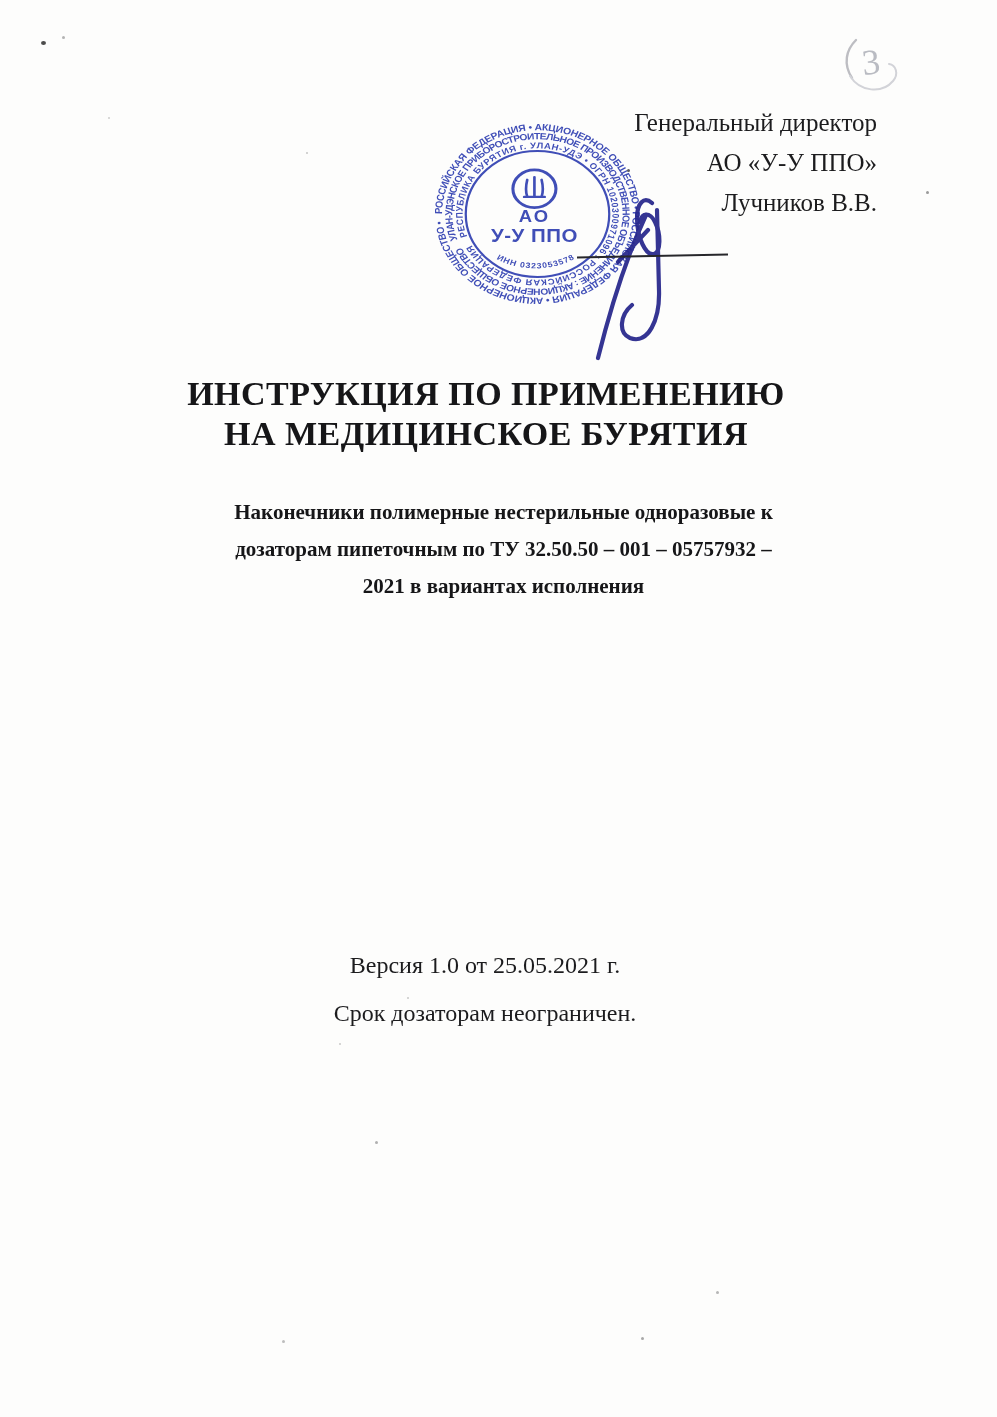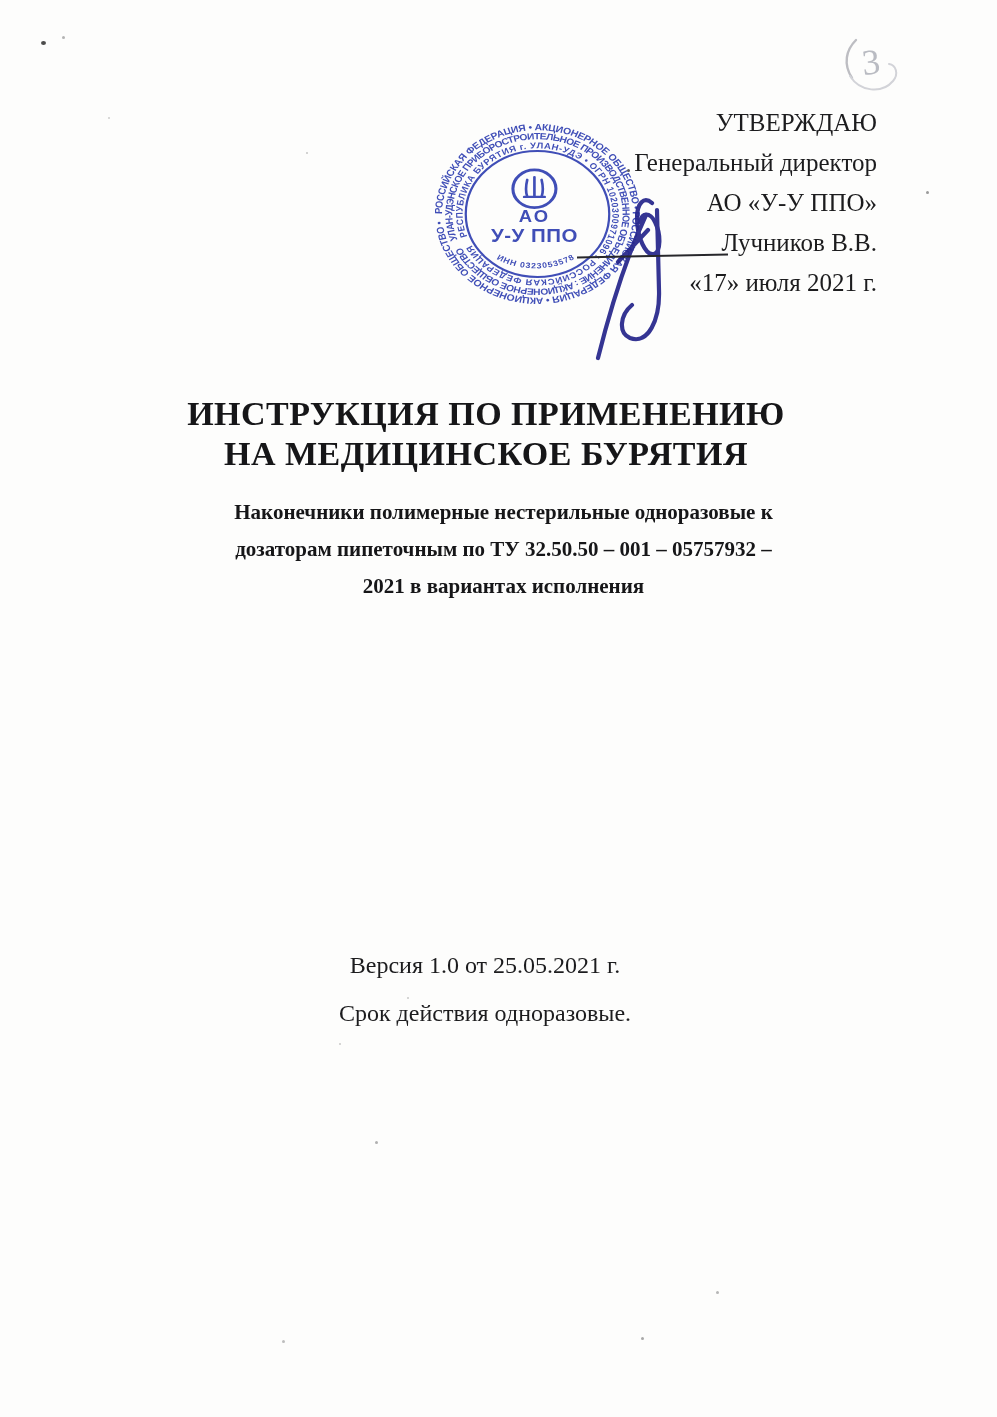--- a/index.html
+++ b/index.html
@@ -10,21 +10,21 @@
   .approval{
     position:absolute;top:103px;right:120px;text-align:right;
     font-size:25px;line-height:40px;white-space:nowrap;color:#1c1c1e;
   }
   .sig-line{
     position:absolute;left:577px;top:255px;width:151px;height:0;
     border-top:2px solid #27272b;transform:rotate(-1.2deg);
   }
   .doc-title{
     position:absolute;top:374px;left:0;right:25px;text-align:center;
-    font-weight:bold;font-size:34px;line-height:40px;letter-spacing:.5px;color:#161618;margin-top:20px;
+    font-weight:bold;font-size:34px;line-height:40px;letter-spacing:.5px;color:#161618;
   }
   .product-title{
     position:absolute;top:494px;left:10px;right:0;text-align:center;
     font-weight:bold;font-size:21px;line-height:37px;color:#161618;
   }
   .footer{
     position:absolute;top:950px;left:0;right:35px;text-align:center;
     font-size:24px;line-height:30px;color:#1c1c1e;padding-left:8px;
   }
   .footer .fline{margin-bottom:18px;}
@@ -84,41 +84,39 @@
       <path d="M 96,35 C 88,28 81,35 81,50 C 81,70 90,88 98,86 C 105,84 105,66 99,54 C 94,44 86,44 84,54"></path>
       <path d="M 101,42 L 103,122 C 104,152 92,177 74,170 C 62,165 64,147 76,137"></path>
       <path d="M 90,47 C 69,92 54,142 42,190"></path>
       <path d="M 62,94 L 92,62"></path>
     </g>
   </svg>
 
   <div class="sig-line"></div>
 
   <div class="approval">
-    <div>УТВЕРЖДАЮ</div>
     <div>Генеральный директор</div>
     <div>АО «У-У ППО»</div>
     <div>Лучников В.В.</div>
-    <div>«17» июля 2021 г.</div>
   </div>
 
   <div class="doc-title">
     <div>ИНСТРУКЦИЯ ПО ПРИМЕНЕНИЮ</div>
     <div>НА МЕДИЦИНСКОЕ БУРЯТИЯ</div>
   </div>
 
   <div class="product-title">
     <div>Наконечники полимерные нестерильные одноразовые к</div>
     <div>дозаторам пипеточным по ТУ 32.50.50 – 001 – 05757932 –</div>
     <div>2021 в вариантах исполнения</div>
   </div>
 
   <div class="footer">
     <div class="fline">Версия 1.0 от 25.05.2021 г.</div>
-    <div class="fline">Срок действия одноразовые.</div>
+    <div class="fline">Срок дозаторам неограничен.</div>
   </div>
 
   <div class="speck" style="left:41px;top:41px;width:5px;height:4px;background:#4b4b4b;"></div>
   <div class="speck" style="left:62px;top:36px;width:3px;height:3px;background:#b3b3b3;"></div>
   <div class="speck" style="left:108px;top:117px;width:2px;height:2px;background:#cccccc;"></div>
   <div class="speck" style="left:306px;top:152px;width:2px;height:2px;background:#c4c4c4;"></div>
   <div class="speck" style="left:627px;top:169px;width:3px;height:3px;background:#5a5a5a;"></div>
   <div class="speck" style="left:926px;top:191px;width:3px;height:3px;background:#9a9a9a;"></div>
   <div class="speck" style="left:407px;top:997px;width:2px;height:2px;background:#c8c8c8;"></div>
   <div class="speck" style="left:339px;top:1043px;width:2px;height:2px;background:#c8c8c8;"></div>

